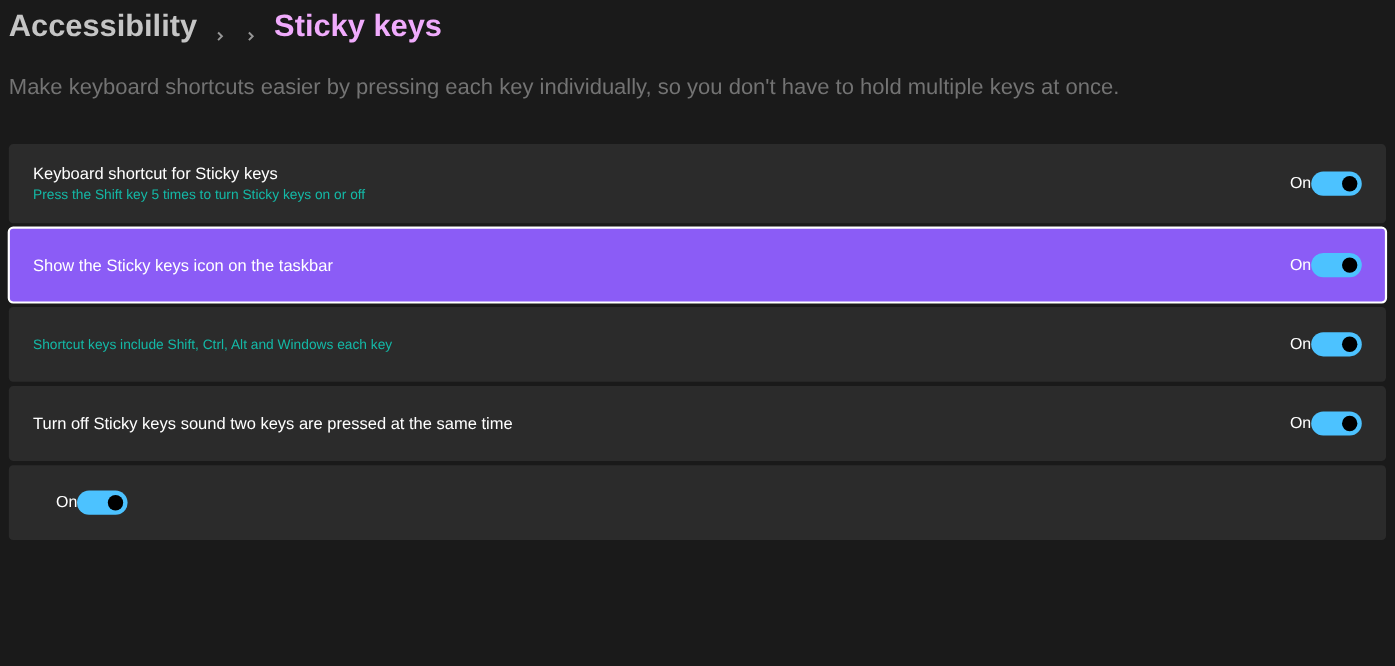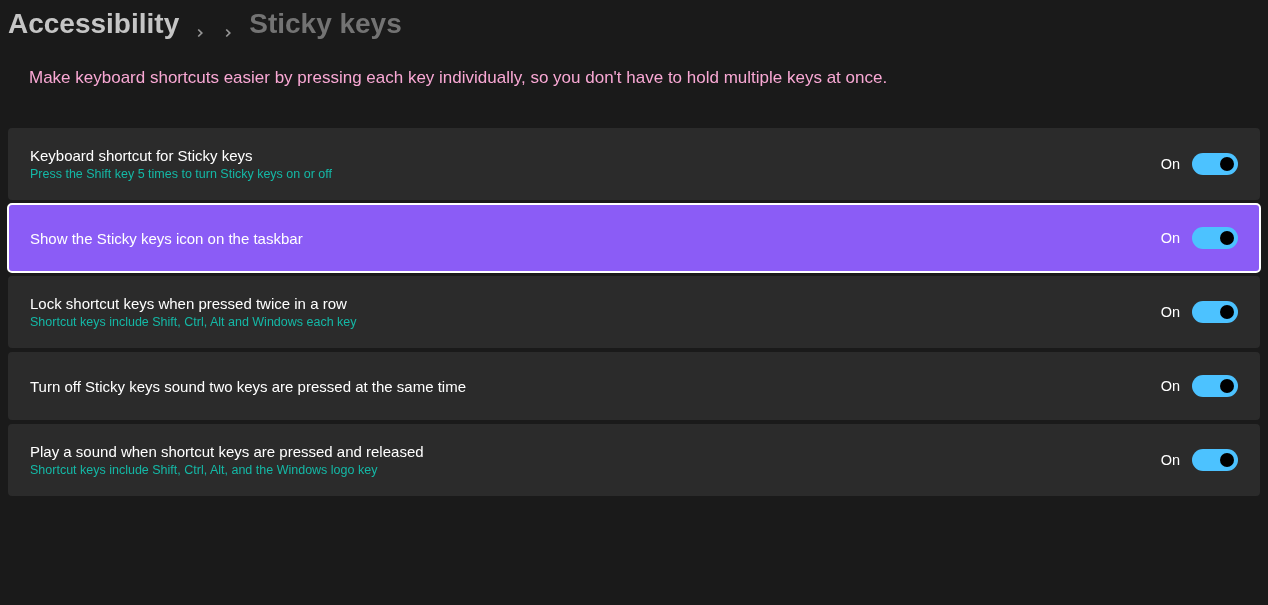--- a/index.html
+++ b/index.html
@@ -22,38 +22,37 @@
       gap: 14px;
       font-size: 28px;
       margin-bottom: 28px;
     }
     .breadcrumb-link {
       color: #c5c5c5;
       font-weight: 600;
       cursor: pointer;
     }
     .breadcrumb-current {
-      color: #737373;
+      color: #f0abfc;
       font-weight: 700;
     }
     .chevron {
       color: #969696;
       display: inline-flex;
       align-items: center;
     }
     .chevron svg {
       width: 14px;
       height: 14px;
     }
     .description {
-      font-size: 17px;
-      color: #f9a8d4;
+      font-size: 20px;
+      color: #737373;
       margin-bottom: 40px;
       font-weight: 400;
-      margin-left: 21px;
     }
     .settings-list {
       display: flex;
       flex-direction: column;
       gap: 4px;
     }
     .setting-card {
       background: #2b2b2b;
       border-radius: 4px;
       padding: 19px 22px;
@@ -78,21 +77,20 @@
       font-weight: 400;
     }
     .setting-subtitle {
       font-size: 12.5px;
       color: #14b8a6;
       font-weight: 400;
     }
     .toggle-group {
       display: flex;
       align-items: center;
-      gap: 12px;
       margin-left: 21px;
     }
     .toggle-label {
       font-size: 14.5px;
       color: #ffffff;
       font-weight: 400;
     }
     .toggle-switch {
       width: 46px;
       height: 22px;
@@ -153,21 +151,20 @@
     <div class="toggle-group">
       <span class="toggle-label">On</span>
       <div class="toggle-switch">
         <div class="toggle-knob"></div>
       </div>
     </div>
   </div>
 
   <div class="setting-card">
     <div class="setting-text">
-      <div class="setting-title">Lock shortcut keys when pressed twice in a row</div>
       <div class="setting-subtitle">Shortcut keys include Shift, Ctrl, Alt and Windows each key</div>
     </div>
     <div class="toggle-group">
       <span class="toggle-label">On</span>
       <div class="toggle-switch">
         <div class="toggle-knob"></div>
       </div>
     </div>
   </div>
 
@@ -177,24 +174,20 @@
     </div>
     <div class="toggle-group">
       <span class="toggle-label">On</span>
       <div class="toggle-switch">
         <div class="toggle-knob"></div>
       </div>
     </div>
   </div>
 
   <div class="setting-card">
-    <div class="setting-text">
-      <div class="setting-title">Play a sound when shortcut keys are pressed and released</div>
-      <div class="setting-subtitle">Shortcut keys include Shift, Ctrl, Alt, and the Windows logo key</div>
-    </div>
     <div class="toggle-group">
       <span class="toggle-label">On</span>
       <div class="toggle-switch">
         <div class="toggle-knob"></div>
       </div>
     </div>
   </div>
 
 </div>
 

